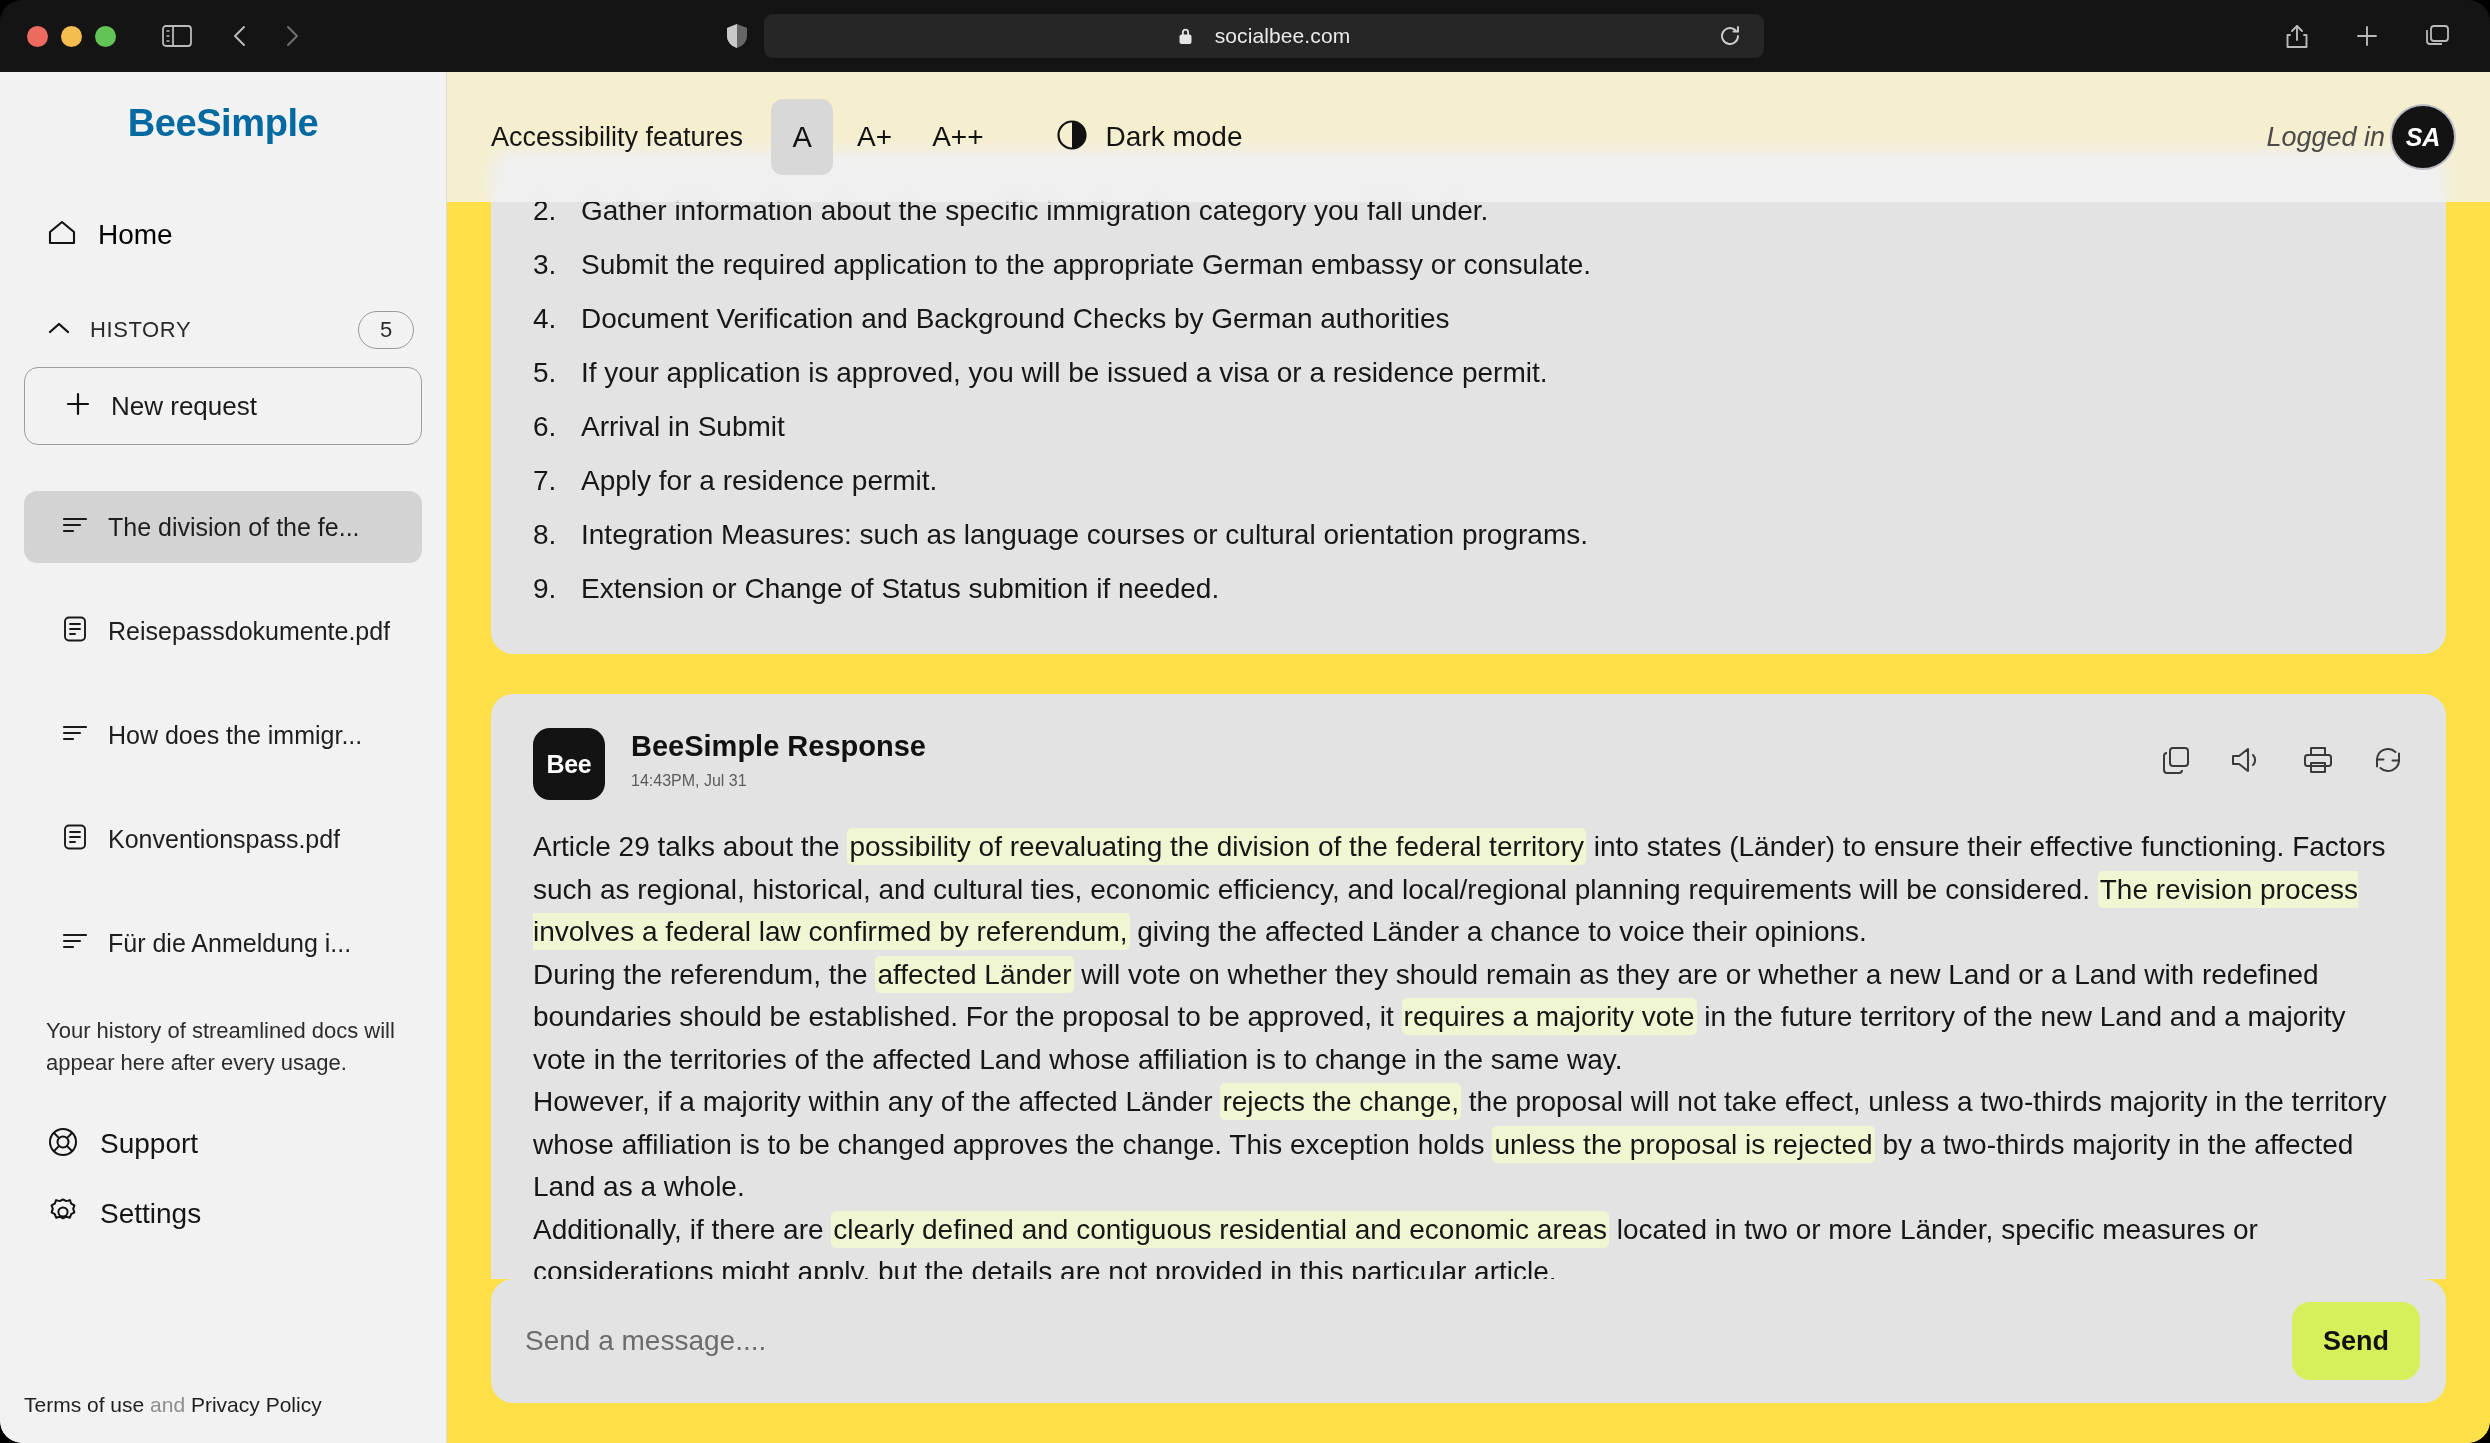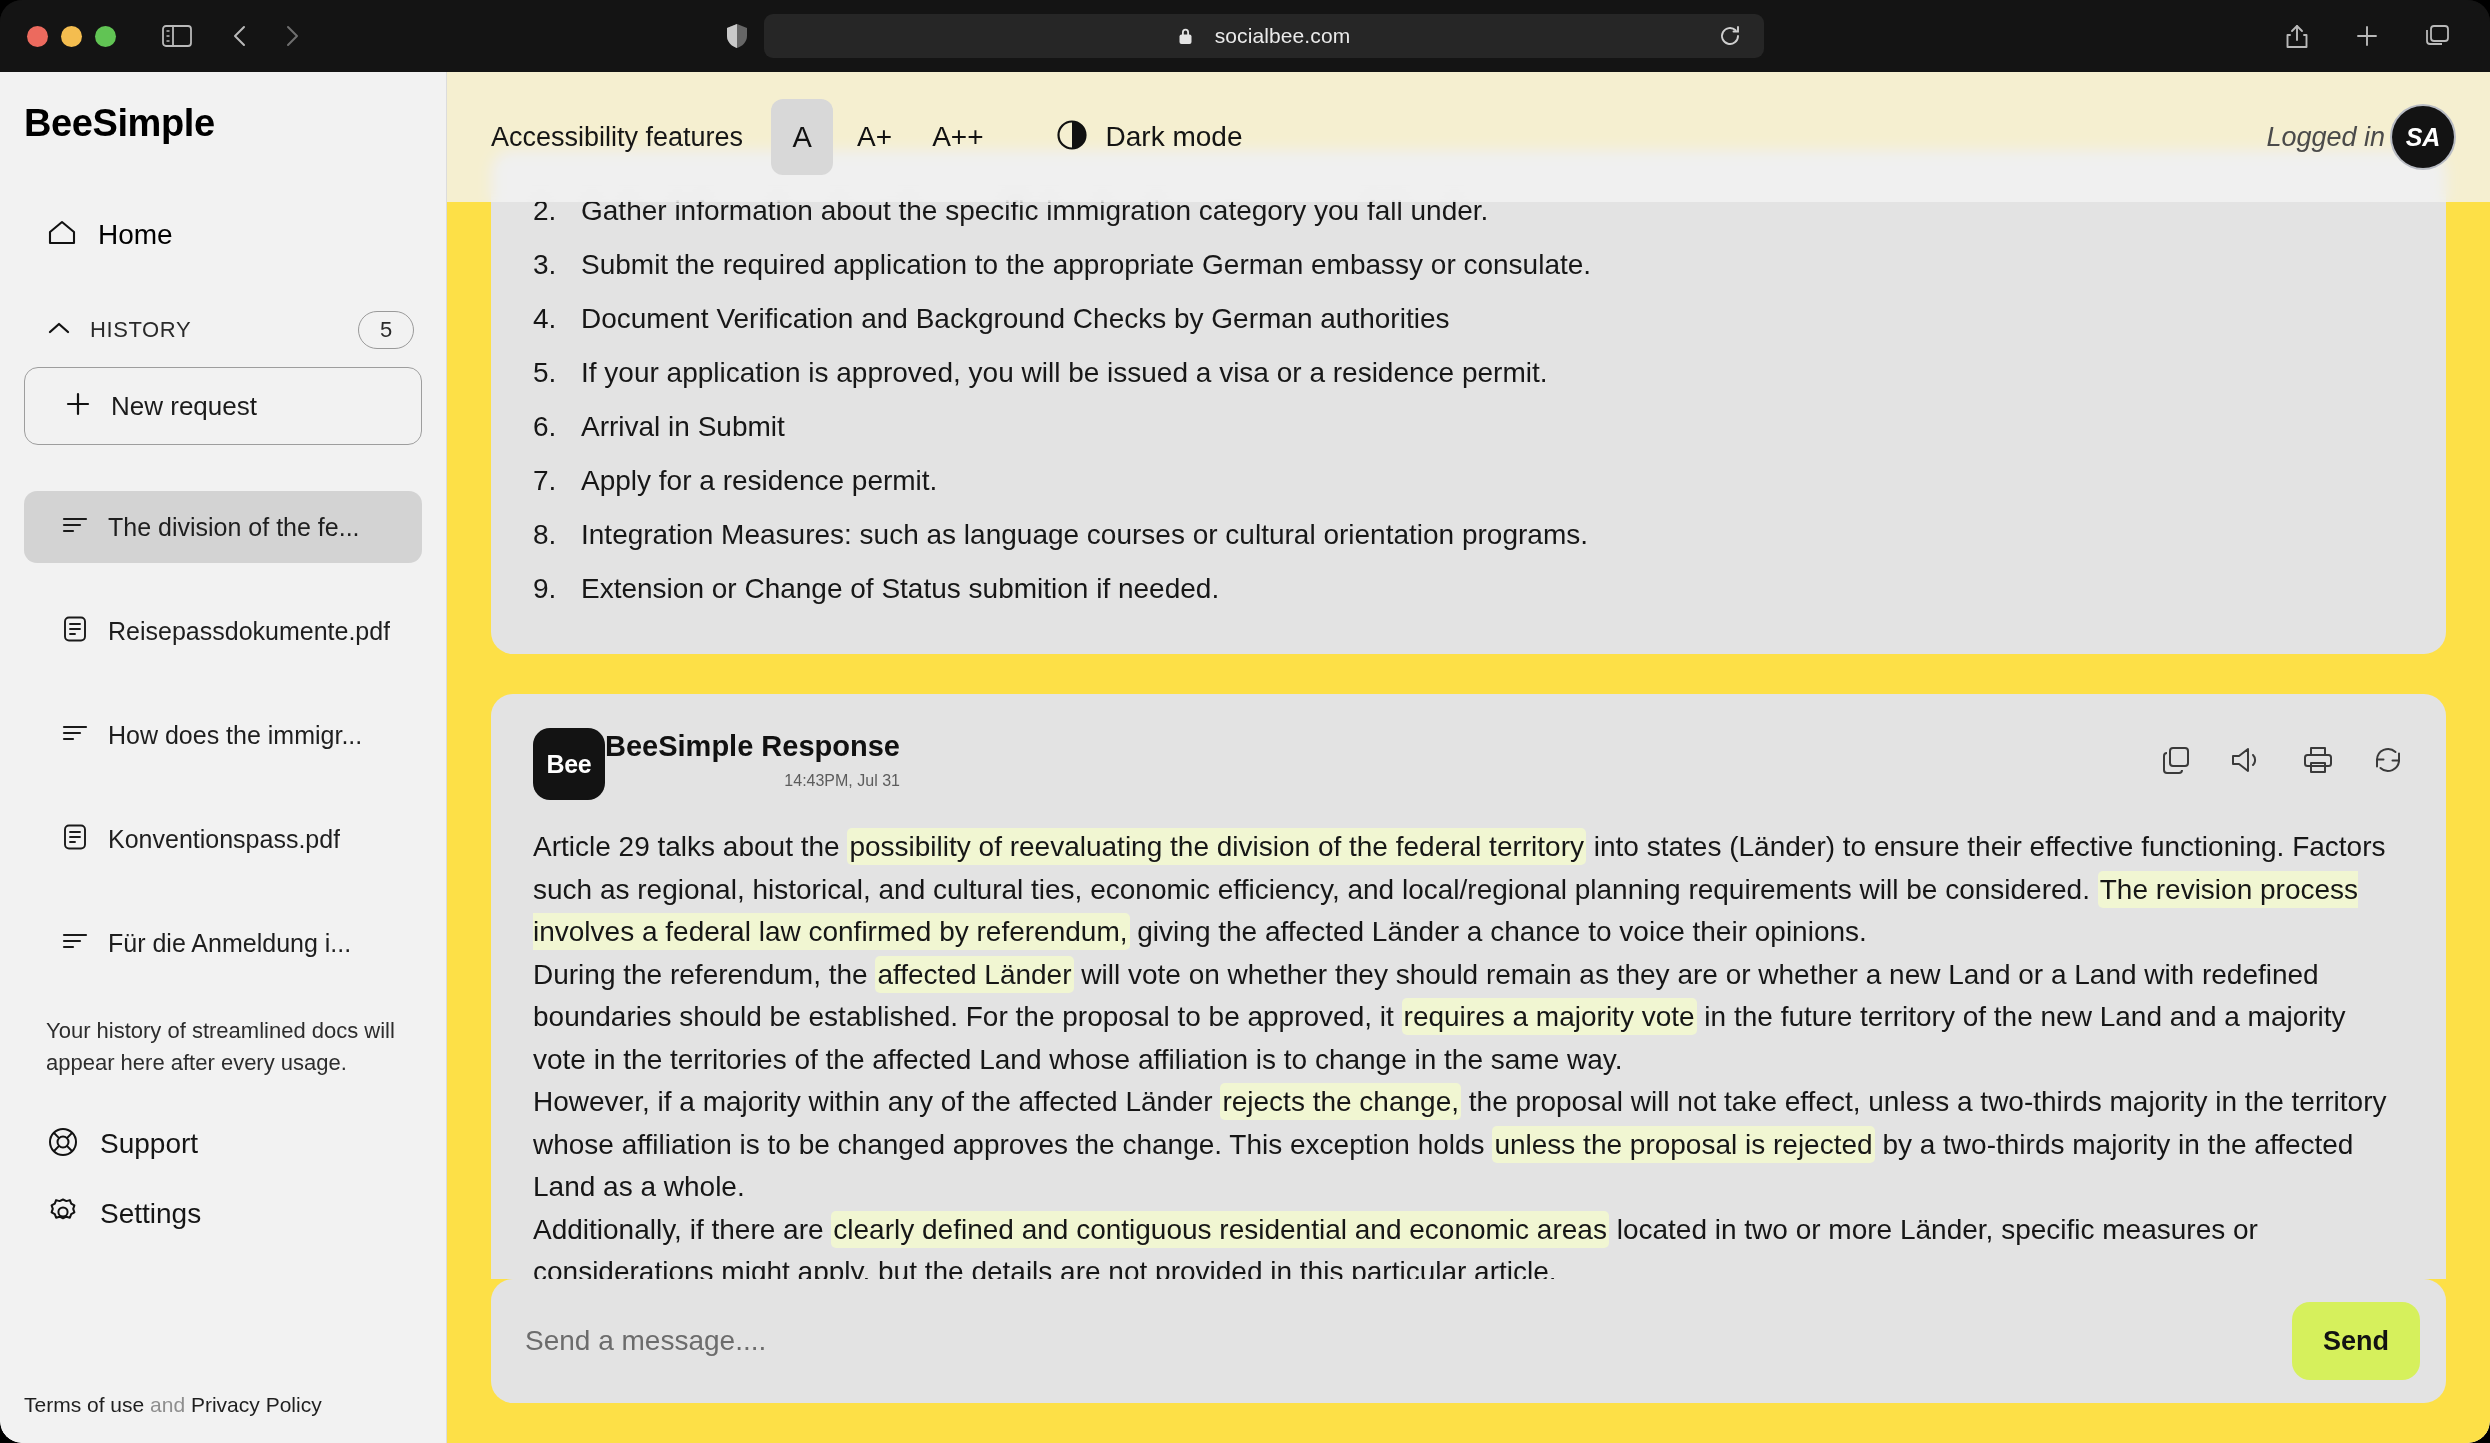--- a/index.html
+++ b/index.html
@@ -70,22 +70,22 @@
   
   .sidebar {
     width: 447px; flex: 0 0 447px;
     background: #f2f2f2;
     border-right: 1px solid #dcdcdc;
     display: flex; flex-direction: column;
     padding: 0 24px;
     position: relative;
   }
   .brand {
-    font-size: 38px; font-weight: bold; color: #000000;
-    margin-top: 30px; letter-spacing: -.4px;
+    font-size: 38px; font-weight: bold; color: #0369a1;
+    text-align: center; margin-top: 30px; letter-spacing: -.4px;
   }
   .nav-home {
     display: flex; align-items: center; gap: 20px;
     margin-top: 72px; padding-left: 22px;
   }
   .nav-home .label { font-size: 28px; color: #000000; }
 
   .hist-head {
     display: flex; align-items: center; gap: 18px;
     margin-top: 58px; padding-left: 22px; padding-right: 8px;
@@ -208,21 +208,21 @@
   .steps li .num { min-width: 34px; }
 
   .resp-head { display: flex; align-items: flex-start; }
   .bee-avatar {
     width: 72px; height: 72px; border-radius: 17px;
     background: #131313; color: #fff;
     display: flex; align-items: center; justify-content: center;
     font-size: 25px; font-weight: bold; letter-spacing: -.3px;
     flex: 0 0 72px;
   }
-  .resp-meta { padding-top: 2px; text-align: right; }
+  .resp-meta { margin-left: 26px; padding-top: 2px; }
   .resp-title { font-size: 29px; font-weight: bold; color: #111; }
   .resp-time { font-size: 16px; color: #5c5c5c; margin-top: 9px; }
   .resp-actions { margin-left: auto; display: flex; align-items: center; gap: 38px; padding-top: 16px; }
   .act { cursor: pointer; color: #3a3a3a; display: flex; }
 
   .resp-body { margin-top: 26px; }
   .resp-body p {
     font-size: 28px; line-height: 1.52; color: #161616;
   }
   .hl { background: #f1f6d2; border-radius: 5px; padding: 3px 2px; }

